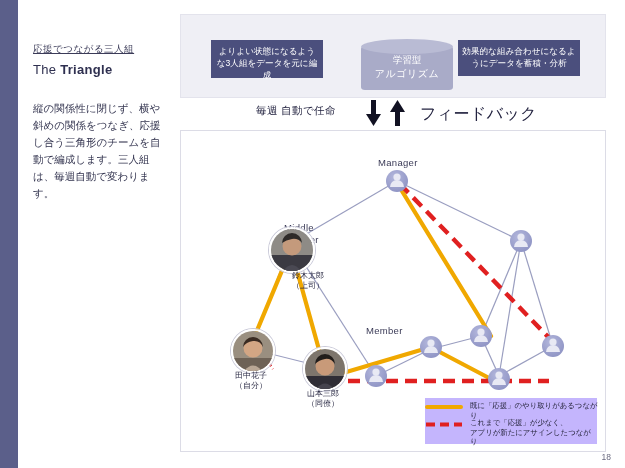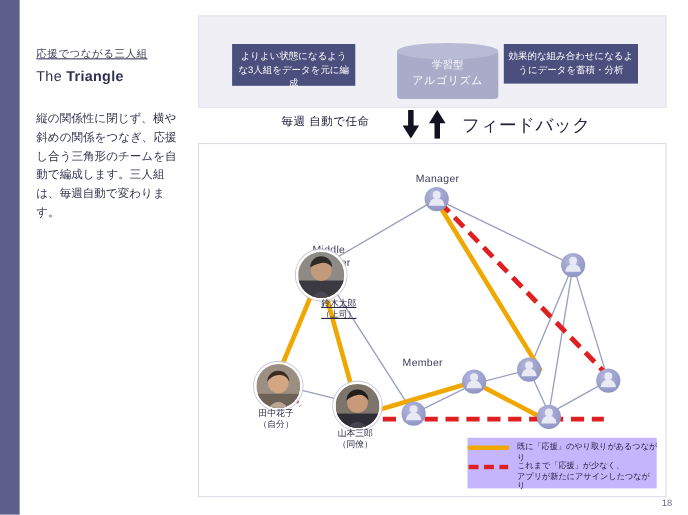--- a/index.html
+++ b/index.html
@@ -340,21 +340,21 @@
 
       <div class="photo" style="left:88px; top:96px; width:42px; height:42px;">
         <svg viewBox="0 0 42 42" width="42" height="42">
           <rect width="42" height="42" fill="#8e8b86"></rect>
           <rect y="26" width="42" height="16" fill="#3b3a42"></rect>
           <circle cx="21" cy="17" r="9.5" fill="#c49a7c"></circle>
           <path d="M11 14 a10 10 0 0 1 20 0 q-4 -5 -10 -4 q-6 1 -10 4z" fill="#2e2a28"></path>
           <path d="M12 42 q9 -12 18 0z" fill="#4a4953"></path>
         </svg>
       </div>
-      <div class="person-label" style="left:96px; top:140px; width:62px;text-decoration:underline;">
+      <div class="person-label" style="left:96px; top:140px; width:62px;">
         <div>鈴木太郎</div>
         <div>（上司）</div>
       </div>
 
       <div class="photo" style="left:50px; top:198px; width:40px; height:40px;">
         <svg viewBox="0 0 40 40" width="40" height="40">
           <rect width="40" height="40" fill="#9a8f80"></rect>
           <rect y="27" width="40" height="13" fill="#6e6256"></rect>
           <circle cx="20" cy="17" r="9.5" fill="#d3a684"></circle>
           <path d="M10 16 a10 10 0 0 1 20 0 q-3 -7 -10 -6 q-7 1 -10 6z" fill="#3a2b22"></path>

